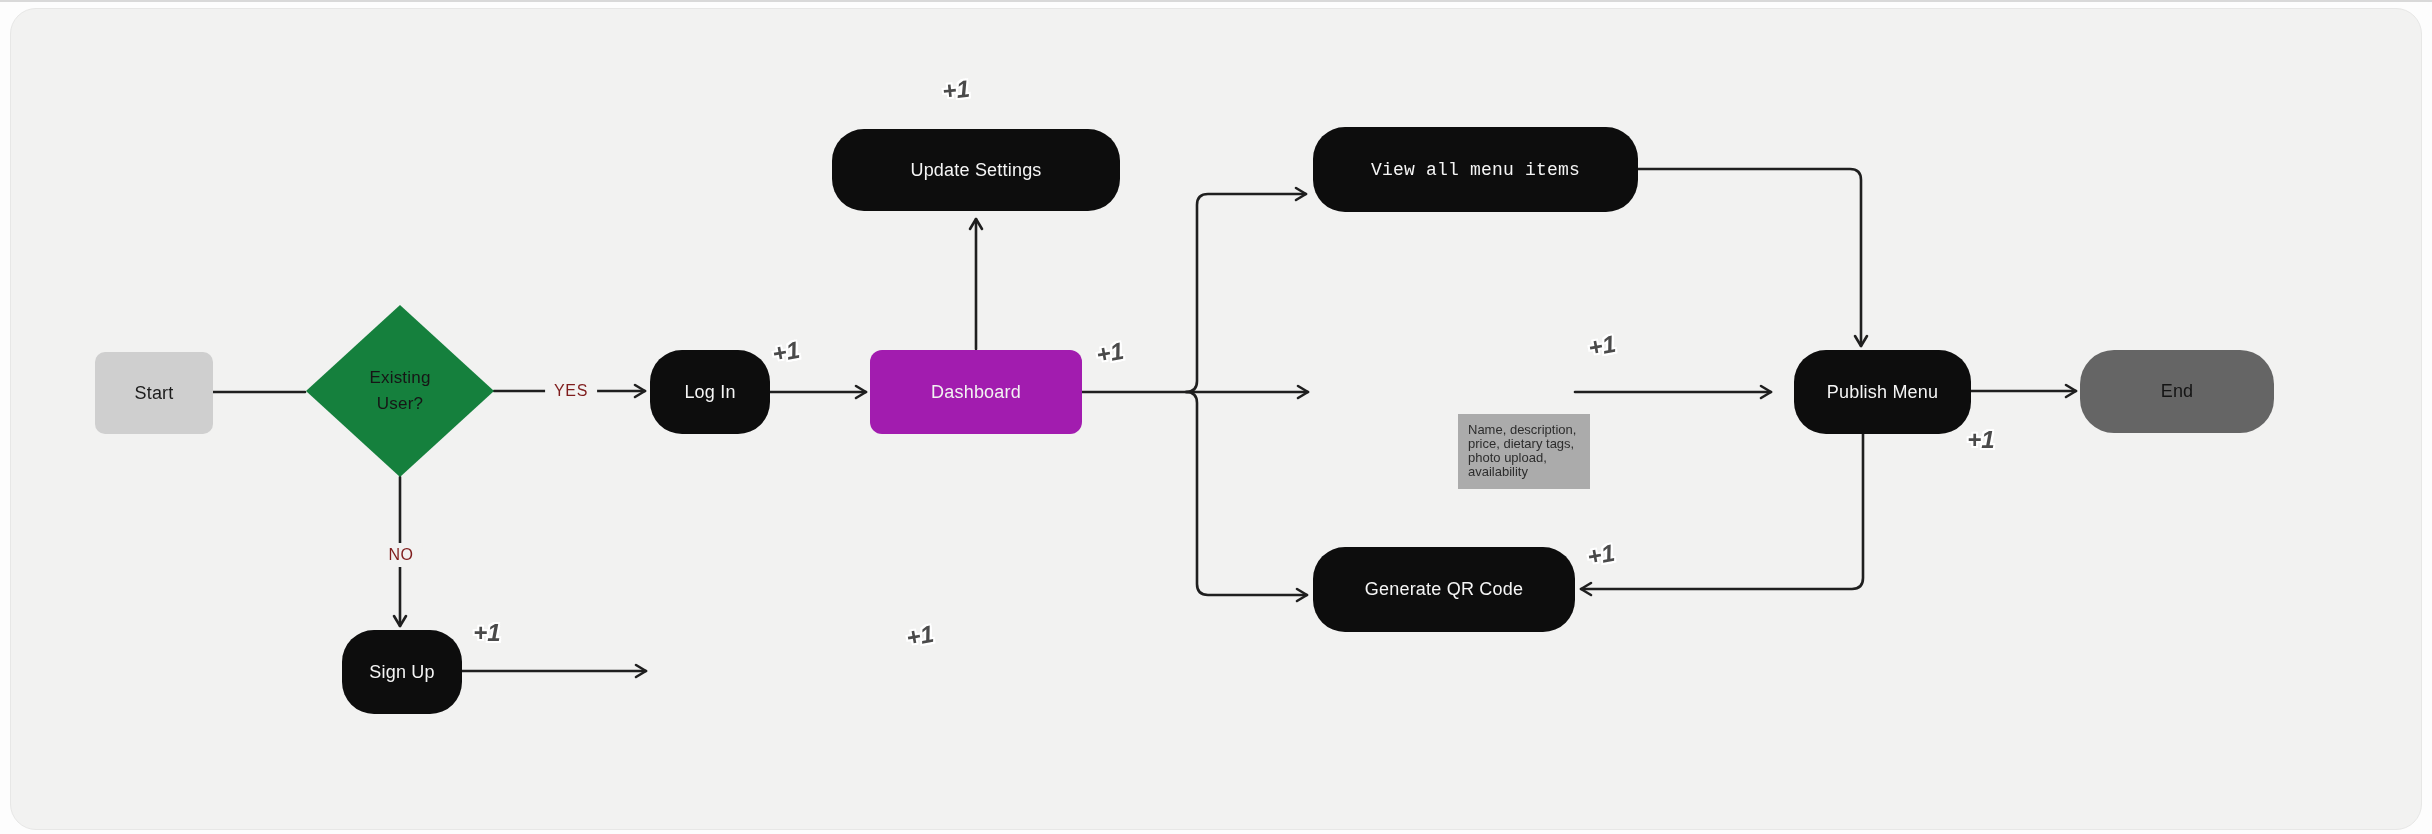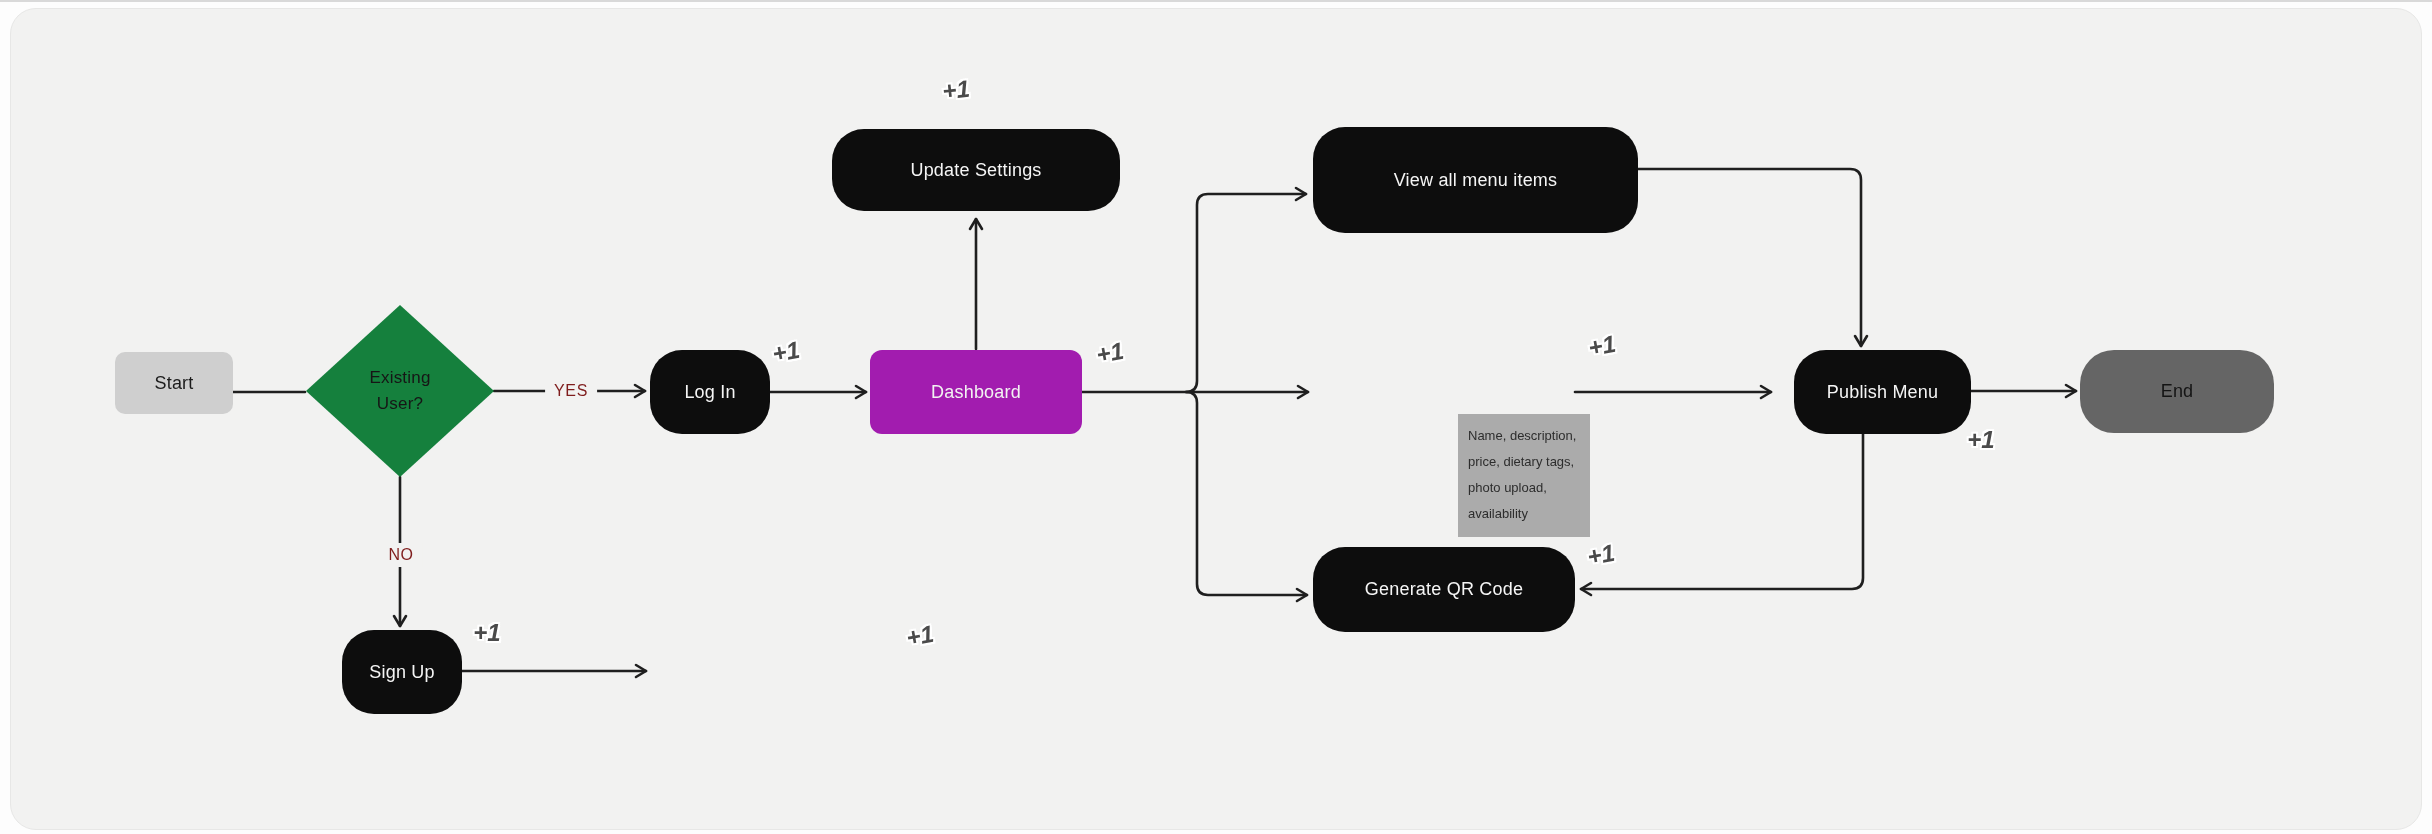--- a/index.html
+++ b/index.html
@@ -13,25 +13,25 @@
     position:absolute;left:10px;top:6px;right:10px;bottom:6px;
     background:#f2f2f1;border-radius:26px;border:1px solid #e7e7e6;
   }
   #edges{position:absolute;left:0;top:0;width:2432px;height:834px;z-index:2;}
   .node{
     position:absolute;z-index:4;display:flex;align-items:center;justify-content:center;
     border-radius:32px;font-size:18px;font-weight:500;letter-spacing:.2px;
     text-align:center;cursor:default;
   }
   .node.black{background:#0d0d0d;color:#f5f5f5;}
-  .n-start{left:95px;top:350px;width:118px;height:62px;background:#cfcfcf;color:#1c1c1c;border-radius:10px;margin-left:20px;}
+  .n-start{left:95px;top:350px;width:118px;height:82px;background:#cfcfcf;color:#1c1c1c;border-radius:10px;}
   .n-login{left:650px;top:348px;width:120px;height:84px;}
   .n-dashboard{left:870px;top:348px;width:212px;height:84px;background:#a21caf;color:#f2f2f2;border-radius:12px;}
   .n-update{left:832px;top:127px;width:288px;height:82px;}
-  .n-viewall{left:1313px;top:125px;width:325px;height:106px;}
+  .n-viewall{left:1313px;top:125px;width:325px;height:85px;font-family:Liberation Mono, monospace;}
   .n-manage{left:1312px;top:348px;width:263px;height:85px;}
   .n-qr{left:1313px;top:545px;width:262px;height:85px;}
   .n-publish{left:1775px;top:348px;width:177px;height:84px;margin-left:19px;}
   .n-end{left:2080px;top:348px;width:194px;height:83px;background:#656565;color:#141414;border-radius:34px;}
   .n-signup{left:342px;top:628px;width:120px;height:84px;}
   .n-create{left:650px;top:627px;width:247px;height:83px;}
   .n-diamond{
     left:306px;top:303px;width:188px;height:172px;background:#15803d;color:#161616;
     clip-path:polygon(50% 0,100% 50%,50% 100%,0 50%);border-radius:0;
     font-size:17px;line-height:26px;padding:0 38px;box-sizing:border-box;font-weight:500;
@@ -54,21 +54,21 @@
   .b-login{left:786px;top:350px;--rot:-10deg;}
   .b-dashboard{left:1110px;top:351px;--rot:-10deg;}
   .b-update{left:956px;top:88px;--rot:-6deg;}
   .b-manage{left:1602px;top:344px;--rot:-10deg;}
   .b-qr{left:1601px;top:553px;--rot:-10deg;}
   .b-publish{left:1981px;top:438px;--rot:0deg;}
   .b-signup{left:487px;top:631px;--rot:0deg;}
   .b-create{left:920px;top:634px;--rot:-10deg;}
   .tooltip{
     position:absolute;left:1458px;top:412px;width:112px;z-index:7;
-    background:#ababab;color:#2d2d2d;font-size:13px;line-height:26px;
+    background:#ababab;color:#2d2d2d;font-size:13px;line-height:14px;
     padding:9px 10px 10px 10px;
   }
 </style>
 </head>
 <body>
 
 <div id="stage">
   <div id="panel"></div>
 
   <svg id="edges" viewBox="0 0 2432 834">

